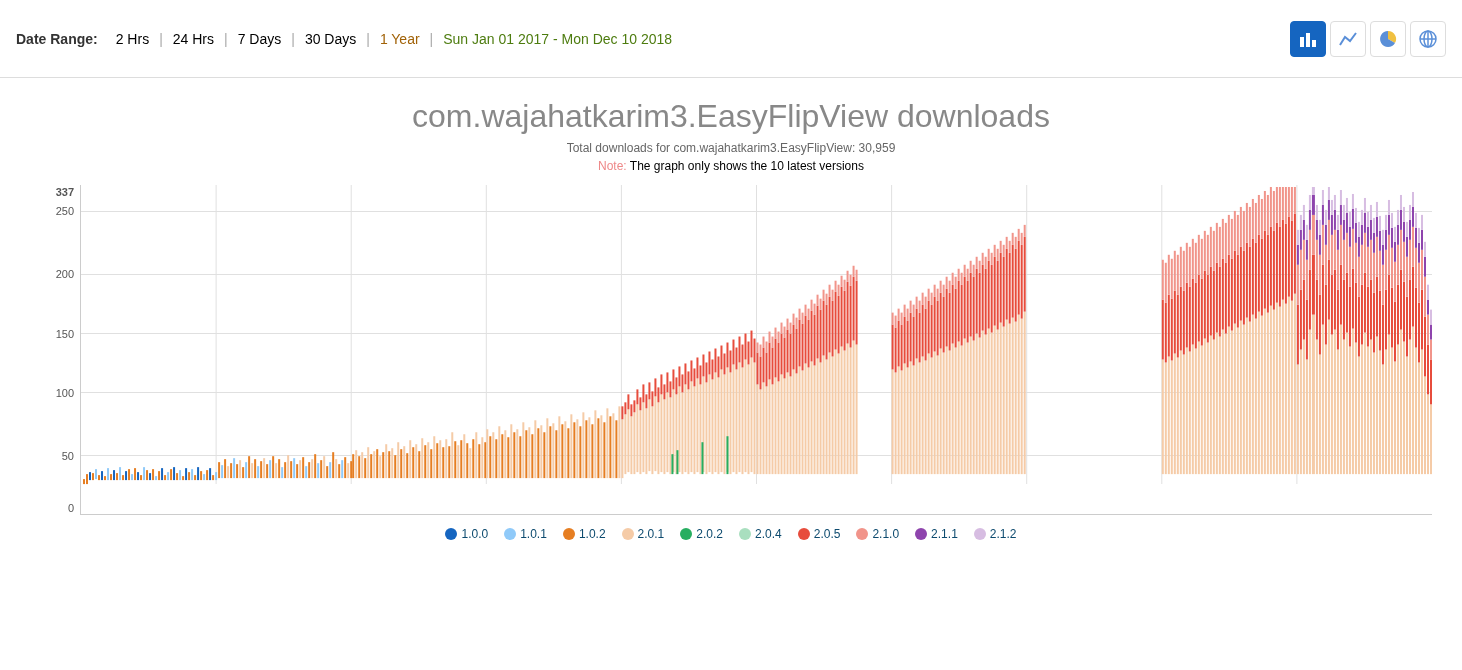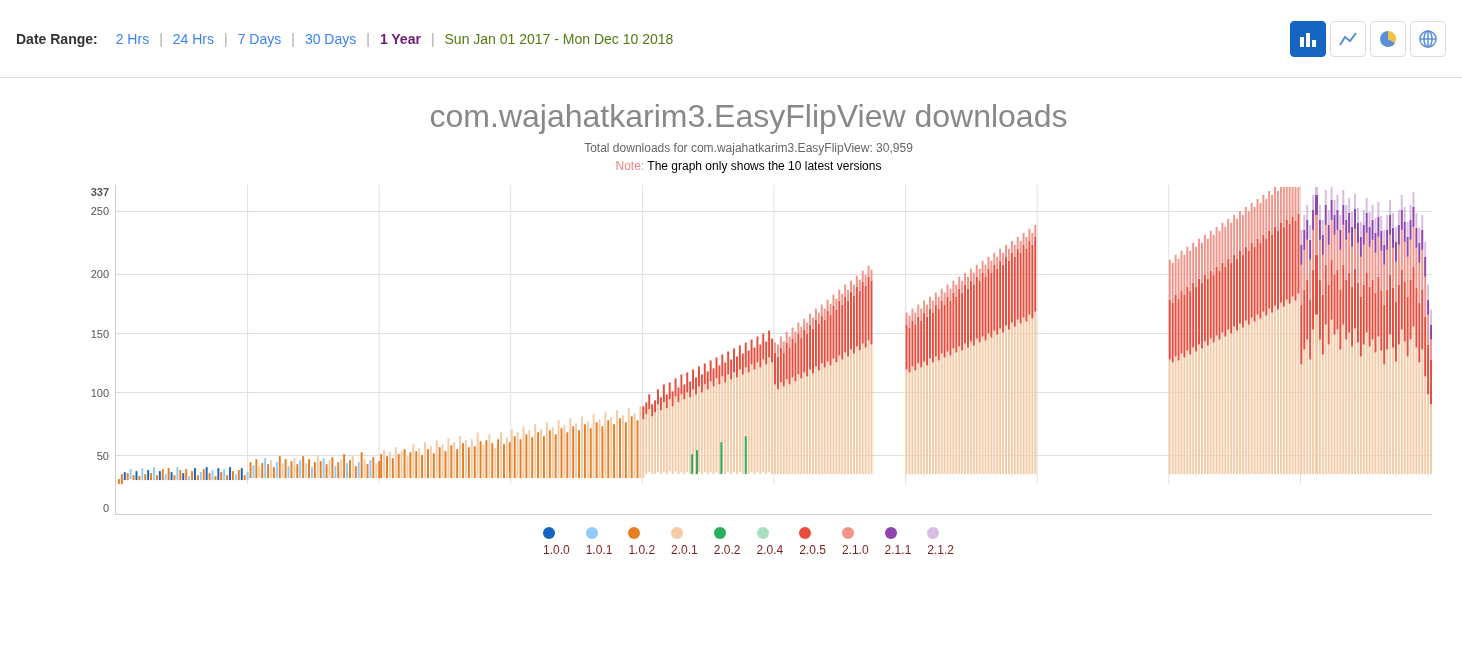--- a/index.html
+++ b/index.html
@@ -21,31 +21,31 @@
       gap: 0;
       font-size: 14px;
       color: #555;
     }
     .date-range-label {
       font-weight: bold;
       color: #333;
       margin-right: 8px;
     }
     .date-range-link {
-      color: #3b82f6;
+      color: #000000;
       cursor: pointer;
       padding: 0 10px;
       text-decoration: none;
     }
     .date-range-separator {
       color: #aaa;
     }
     .date-range-active {
-      color: #701a75;
-      font-weight: bold;
+      color: #a16207;
+      font-weight: normal;
     }
     .custom-date-link {
       color: #4d7c0f;
       cursor: pointer;
       text-decoration: none;
       padding-left: 10px;
     }
 
     .chart-type-icons {
       display: flex;
@@ -67,21 +67,20 @@
     }
     .chart-icon-btn.active {
       background: #1565c0;
       color: #fff;
       border-color: #1565c0;
     }
 
     
     .main-content {
       padding: 10px 30px 0 30px;
-      margin-left: 35px;
     }
     .chart-title {
       text-align: center;
       font-size: 32px;
       font-weight: 300;
       color: #888;
       margin-top: 10px;
       margin-bottom: 6px;
     }
     .chart-subtitle {
@@ -156,24 +155,24 @@
     .legend {
       display: flex;
       justify-content: center;
       align-items: center;
       gap: 16px;
       margin-top: 12px;
       flex-wrap: wrap;
     }
     .legend-item {
       display: flex;
+      align-items: center;
       gap: 4px;
       font-size: 12px;
-      color: #7f1d1d;
-      flex-direction: column;
+      color: #0c4a6e;
     }
     .legend-dot {
       width: 12px;
       height: 12px;
       border-radius: 50%;
       flex-shrink: 0;
     }
   </style>
 </head>
 <body>

